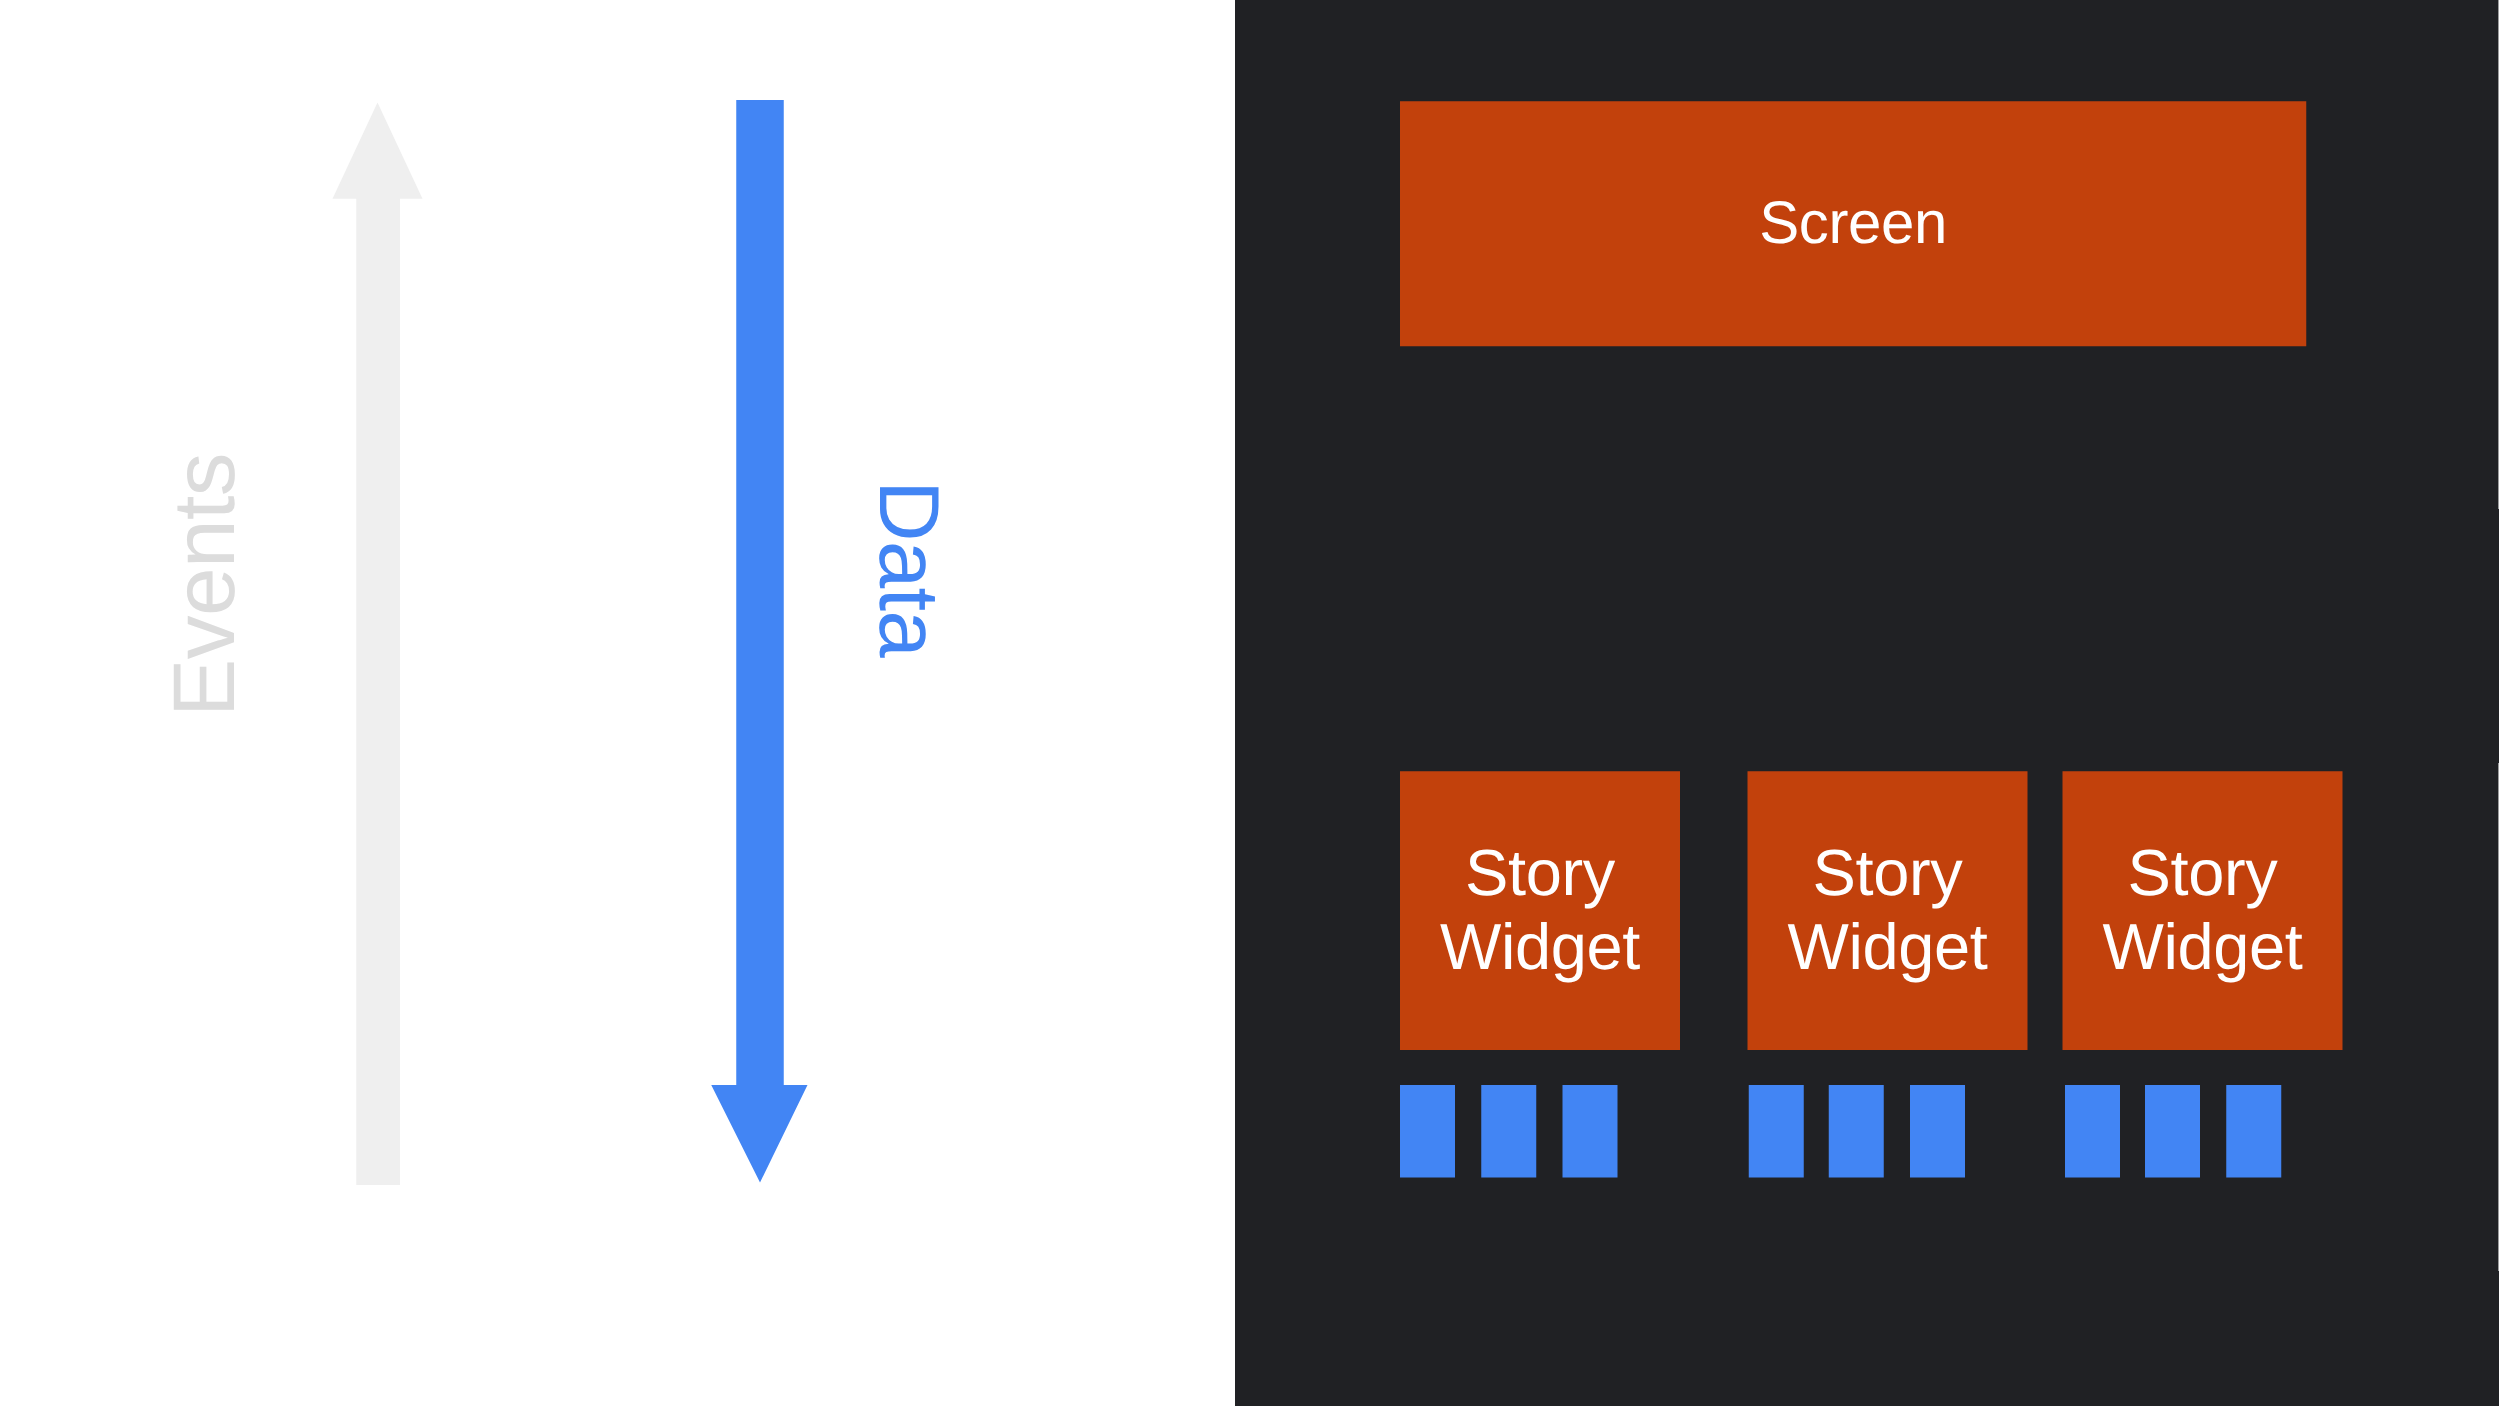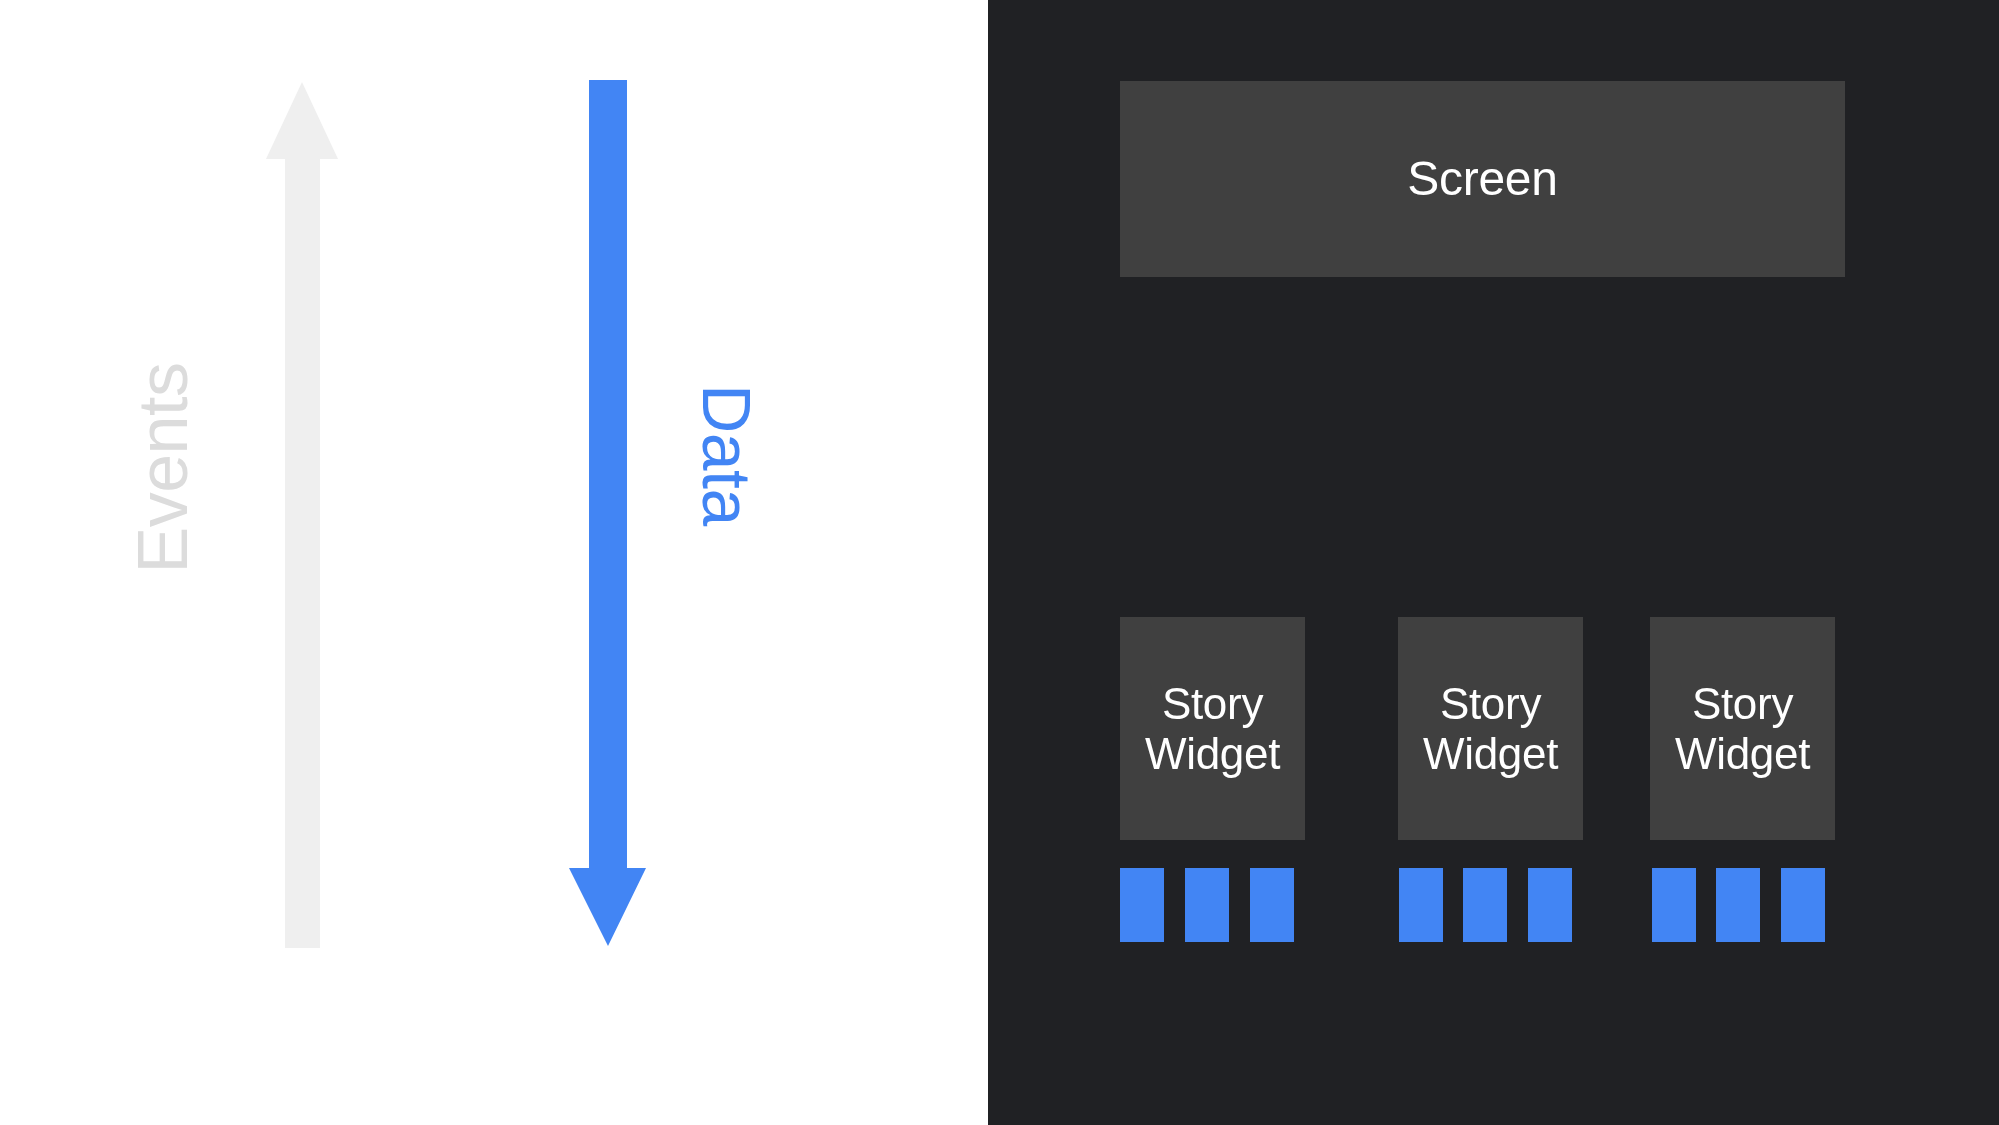--- a/index.html
+++ b/index.html
@@ -78,21 +78,21 @@
     position: absolute;
     left: 988px;
     top: 0;
     width: 1011px;
     height: 1125px;
     background: #202124;
   }
 
   .node {
     position: absolute;
-    background: #404040;
+    background: #c2410c;
     color: #ffffff;
     display: flex;
     align-items: center;
     justify-content: center;
     text-align: center;
     font-size: 48px;
     font-weight: 400;
     letter-spacing: -0.3px;
     line-height: 1.12;
     box-sizing: border-box;
@@ -107,23 +107,23 @@
 
   #node-newsfeed {
     left: 132px;
     top: 340px;
     width: 725px;
     height: 213px;
   }
 
   .node-story {
     top: 617px;
-    width: 185px;
+    width: 224px;
     height: 223px;
-    font-size: 44px;
+    font-size: 52px;
   }
   #node-story-0 { left: 132px; }
   #node-story-1 { left: 410px; }
   #node-story-2 { left: 662px; }
 
   .leaf {
     position: absolute;
     top: 868px;
     width: 44px;
     height: 74px;

